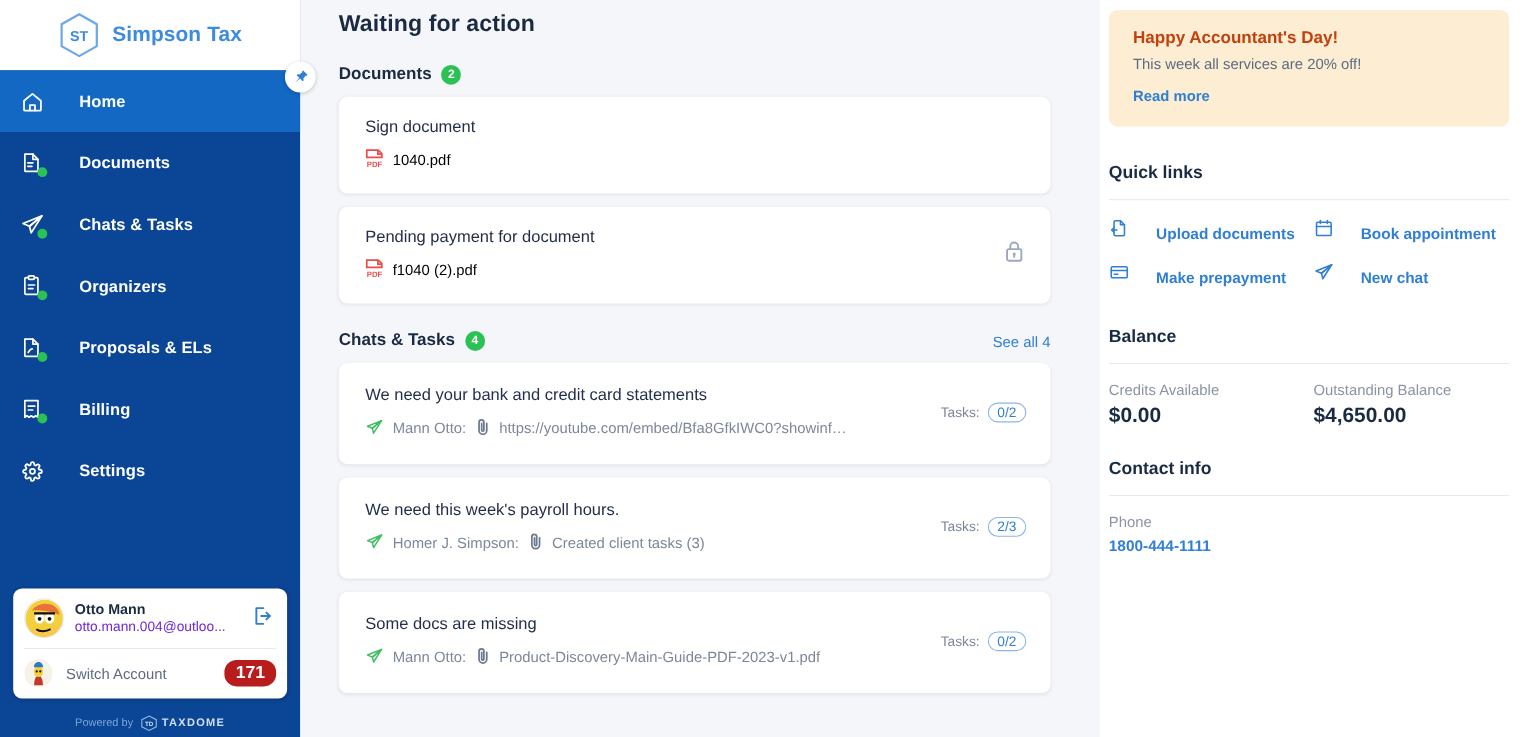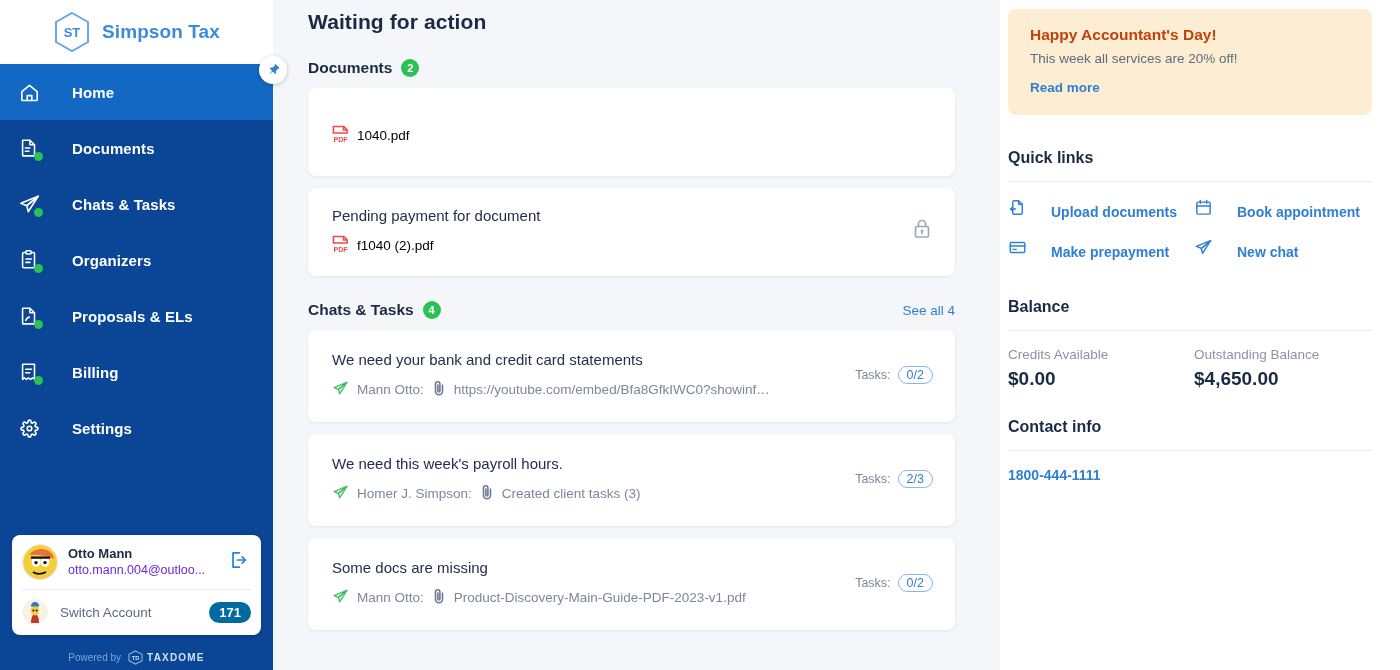--- a/index.html
+++ b/index.html
@@ -77,21 +77,21 @@
   }
   .logout-ico { padding-right: 2px; cursor: pointer; }
   .acct-div { height: 1px; background: #e6eaef; margin: 0 10px; }
   .acct-bot {
     display: flex; align-items: center; gap: 12px;
     padding: 9px 10px 10px 10px;
   }
   .sw-avatar { width: 26px; height: 26px; border-radius: 50%; overflow: hidden; flex-shrink: 0; }
   .sw-label { flex: 1; font-size: 13.5px; color: #5c6b82; }
   .sw-badge {
-    background: #0369a1; color: #fff; font-size: 13px; font-weight: bold;
+    background: #b91c1c; color: #fff; font-size: 16px; font-weight: bold;
     border-radius: 11px; padding: 3px 10px;
   }
   .powered {
     height: 26px; display: flex; align-items: center; justify-content: center;
     gap: 6px; color: #7aa6d8; font-size: 10px; margin-top: 9px;
   }
   .td-hex { display: flex; align-items: center; gap: 3px; }
   .td-word { letter-spacing: 1.2px; font-size: 10px; color: #cfe0f3; font-weight: bold; }
 
   
@@ -348,20 +348,21 @@
 
       <h1 class="page-title">Waiting for action</h1>
 
       <div class="sec-head">
         <span class="sec-title">Documents</span>
         <span class="cnt-badge">2</span>
       </div>
 
       <div class="card">
         <div class="card-body">
+          <div class="card-title">Sign document</div>
           <div class="card-sub">
             <span class="pdf-ico">
               <svg width="17" height="18" viewBox="0 0 18 19">
                 <path d="M1.5 1.5h11l3.5 3.5v3.5H1.5Z" fill="none" stroke="#ef4b4b" stroke-width="1.7"></path>
                 <path d="M12.2 1.5v3.8H16" fill="none" stroke="#ef4b4b" stroke-width="1.7"></path>
                 <text x="9" y="17.5" text-anchor="middle" font-family="Liberation Sans, sans-serif" font-size="7.5" font-weight="bold" fill="#ef4b4b">PDF</text>
               </svg>
             </span>
             <span class="file-name">1040.pdf</span>
           </div>
@@ -549,18 +550,19 @@
           <div class="bal-lbl">Outstanding Balance</div>
           <div class="bal-val">$4,650.00</div>
         </div>
       </div>
 
       <div class="sp-30"></div>
 
       <div class="rail-h">Contact info</div>
       <div class="rail-rule"></div>
       <div>
+        <div class="ci-lbl">Phone</div>
         <div class="ci-val">1800-444-1111</div>
       </div>
 
     </div>
   </aside>
 </div>
 
 </body></html>

